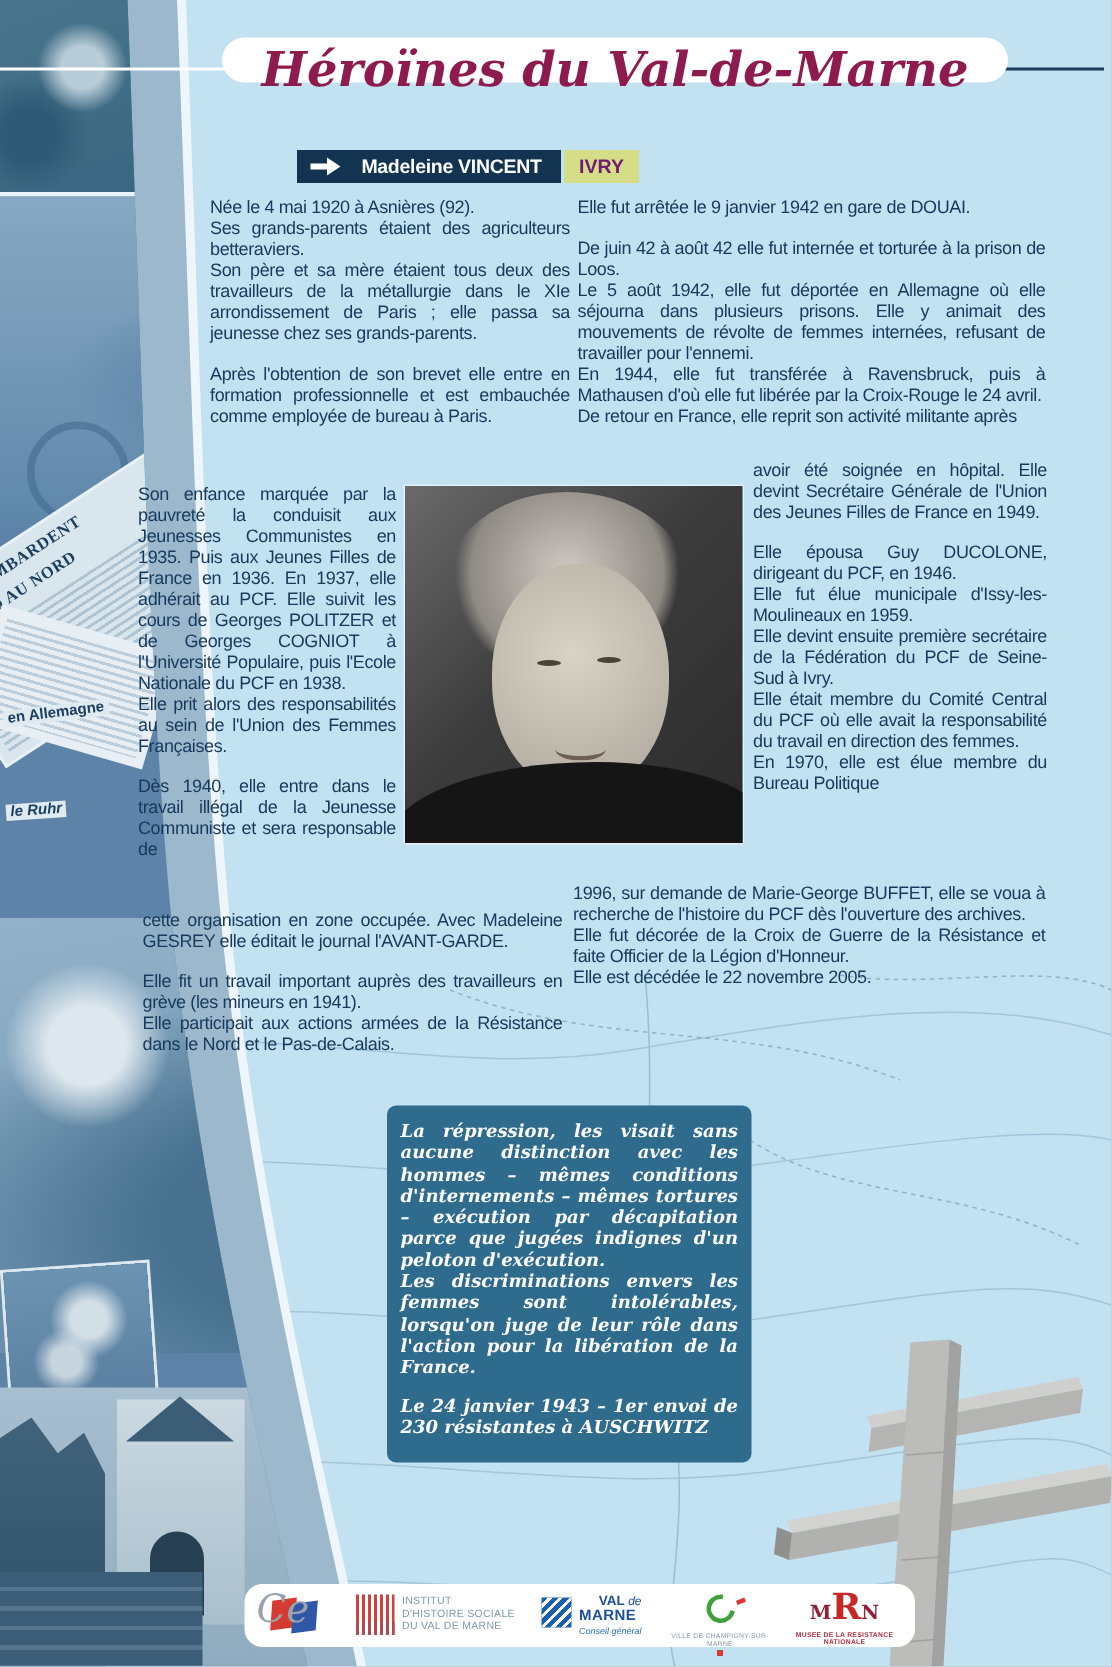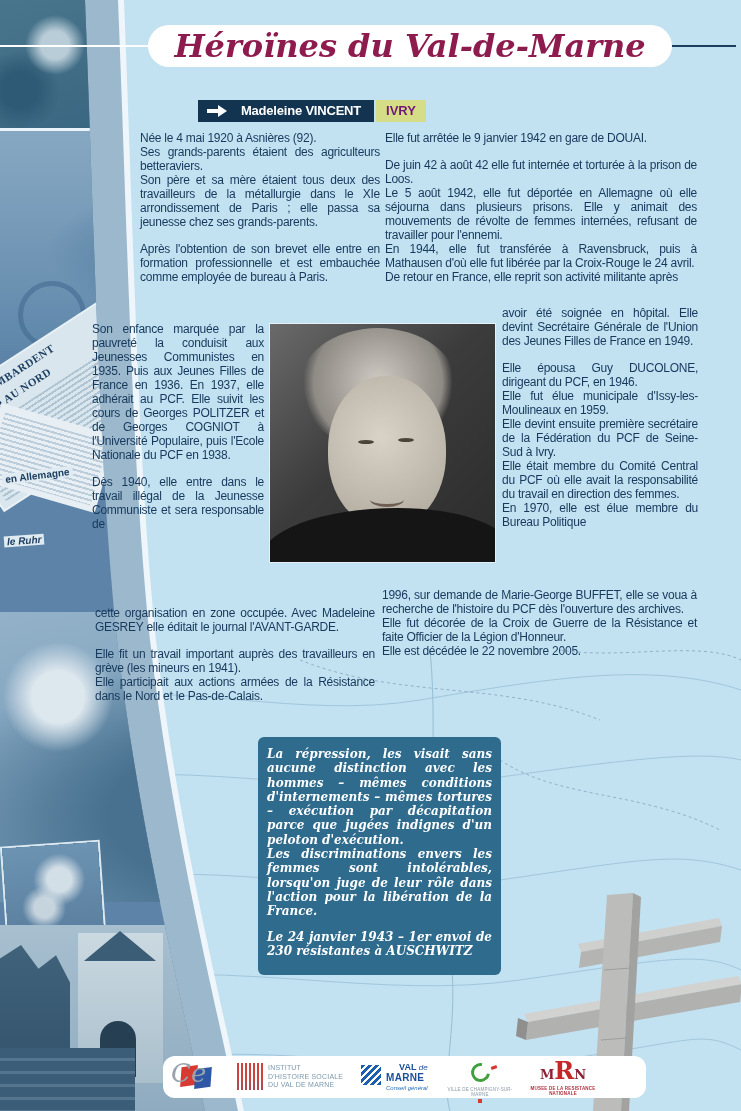--- a/index.html
+++ b/index.html
@@ -63,21 +63,21 @@
     background:linear-gradient(180deg,#cbd9e1,#a9bfcc);}
   .church .roof{position:absolute;left:6px;top:-2px;width:0;height:0;
     border-left:36px solid transparent;border-right:36px solid transparent;border-bottom:30px solid #3c5d76;}
   .church .portal{position:absolute;left:22px;bottom:6px;width:36px;height:56px;background:#273f53;
     border-radius:18px 18px 0 0;}
   .ph-camp{top:1048px;left:0;width:135px;height:63px;
     background:repeating-linear-gradient(180deg,#3c5d78 0 10px,#55758e 10px 13px);}
   
   .line-left{position:absolute;left:0;top:45px;width:150px;height:2px;background:#ffffff;z-index:6;}
   .line-right{position:absolute;left:670px;top:45px;width:66px;height:2px;background:#1d3d5e;z-index:6;}
-  .banner{position:absolute;left:148px;top:25px;width:524px;height:42px;background:#ffffff;
+  .banner{position:absolute;left:148px;top:25px;width:524px;height:30px;background:#ffffff;
           border-radius:22px;z-index:7;text-align:center;}
   .title{font-family:"DejaVu Serif",serif;font-style:italic;font-weight:bold;font-size:32px;
          line-height:42px;color:#8e1b4e;white-space:nowrap;}
   .namebar{position:absolute;left:198px;top:100px;width:176px;height:22px;background:#123450;z-index:7;}
   .arrow-icon{position:absolute;left:9px;top:9px;width:12px;height:4px;background:#ffffff;}
   .arrow-icon::after{content:"";position:absolute;right:-8px;top:-4px;width:0;height:0;
       border-left:9px solid #ffffff;border-top:6px solid transparent;border-bottom:6px solid transparent;}
   .name{position:absolute;left:34px;top:0;width:138px;text-align:center;color:#ffffff;
         font-weight:bold;font-size:13px;line-height:22px;letter-spacing:-0.2px;white-space:nowrap;}
   .citychip{position:absolute;left:376px;top:100px;width:50px;height:22px;background:#d5de87;
@@ -110,21 +110,21 @@
      border-radius:55% 45% 0 0/90% 70% 0 0;}
   
   .quote{position:absolute;left:258px;top:737px;width:243px;height:238px;background:#2e6b8d;
      border-radius:6px;z-index:6;padding:10px 9px;box-sizing:border-box;
      font-family:"DejaVu Serif",serif;font-style:italic;font-weight:bold;color:#ffffff;
      font-size:12px;line-height:14.3px;text-align:justify;}
   .quote p{margin:0;}
   .quote p:empty{height:11px;}
   
   .footer{position:absolute;left:163px;top:1056px;width:447px;height:42px;background:#ffffff;
-     border-radius:12px;z-index:30;padding-left:36px;}
+     border-radius:12px;z-index:30;}
   .logo{position:absolute;}
   .logo-cgt{left:8px;top:4px;width:52px;height:34px;}
   .cgt-red{position:absolute;left:10px;top:6px;width:16px;height:20px;background:#d63a31;
      transform:skewX(-12deg) rotate(-8deg);}
   .cgt-blue{position:absolute;left:24px;top:8px;width:16px;height:20px;background:#2f57a8;
      transform:skewX(-12deg) rotate(-8deg);}
   .cgt-script{position:absolute;left:0;top:-2px;font-family:"DejaVu Serif",serif;font-style:italic;
      font-size:26px;color:#9aa3ad;}
   .logo-ihs{left:74px;top:7px;width:118px;height:28px;}
   .ihs-bars{position:absolute;left:0;top:0;width:26px;height:27px;
@@ -236,20 +236,21 @@
 
   <div class="txt" id="left-top">
       <p>Née le 4 mai 1920 à Asnières (92).</p>
       <p>Ses grands-parents étaient des agriculteurs betteraviers.</p>
       <p>Son père et sa mère étaient tous deux des travailleurs de la métallurgie dans le XIe arrondissement de Paris ; elle passa sa jeunesse chez ses grands-parents.</p>
       <p></p>
       <p>Après l'obtention de son brevet elle entre en formation professionnelle et est embauchée comme employée de bureau à Paris.</p>
     </div>
   <div class="txt" id="left-side">
       <p>Son enfance marquée par la pauvreté la conduisit aux Jeunesses Communistes en 1935. Puis aux Jeunes Filles de France en 1936. En 1937, elle adhérait au PCF.  Elle suivit les cours de Georges POLITZER et de Georges COGNIOT à l'Université Populaire, puis l'Ecole Nationale du PCF en 1938.</p>
+      <p>Elle prit alors des responsabilités au sein de l'Union des Femmes Françaises.</p>
       <p></p>
       <p>Dès 1940, elle entre dans le travail illégal de la Jeunesse Communiste et sera responsable de</p>
     </div>
   <div class="txt" id="left-bottom">
       <p>cette organisation en zone occupée. Avec Madeleine GESREY elle éditait le journal l'AVANT-GARDE.</p>
       <p></p>
       <p>Elle fit un travail important auprès des travailleurs en grève (les mineurs en 1941).</p>
       <p>Elle participait aux actions armées de la Résistance dans le Nord et le Pas-de-Calais.</p>
     </div>
   <div class="txt" id="right-top">

